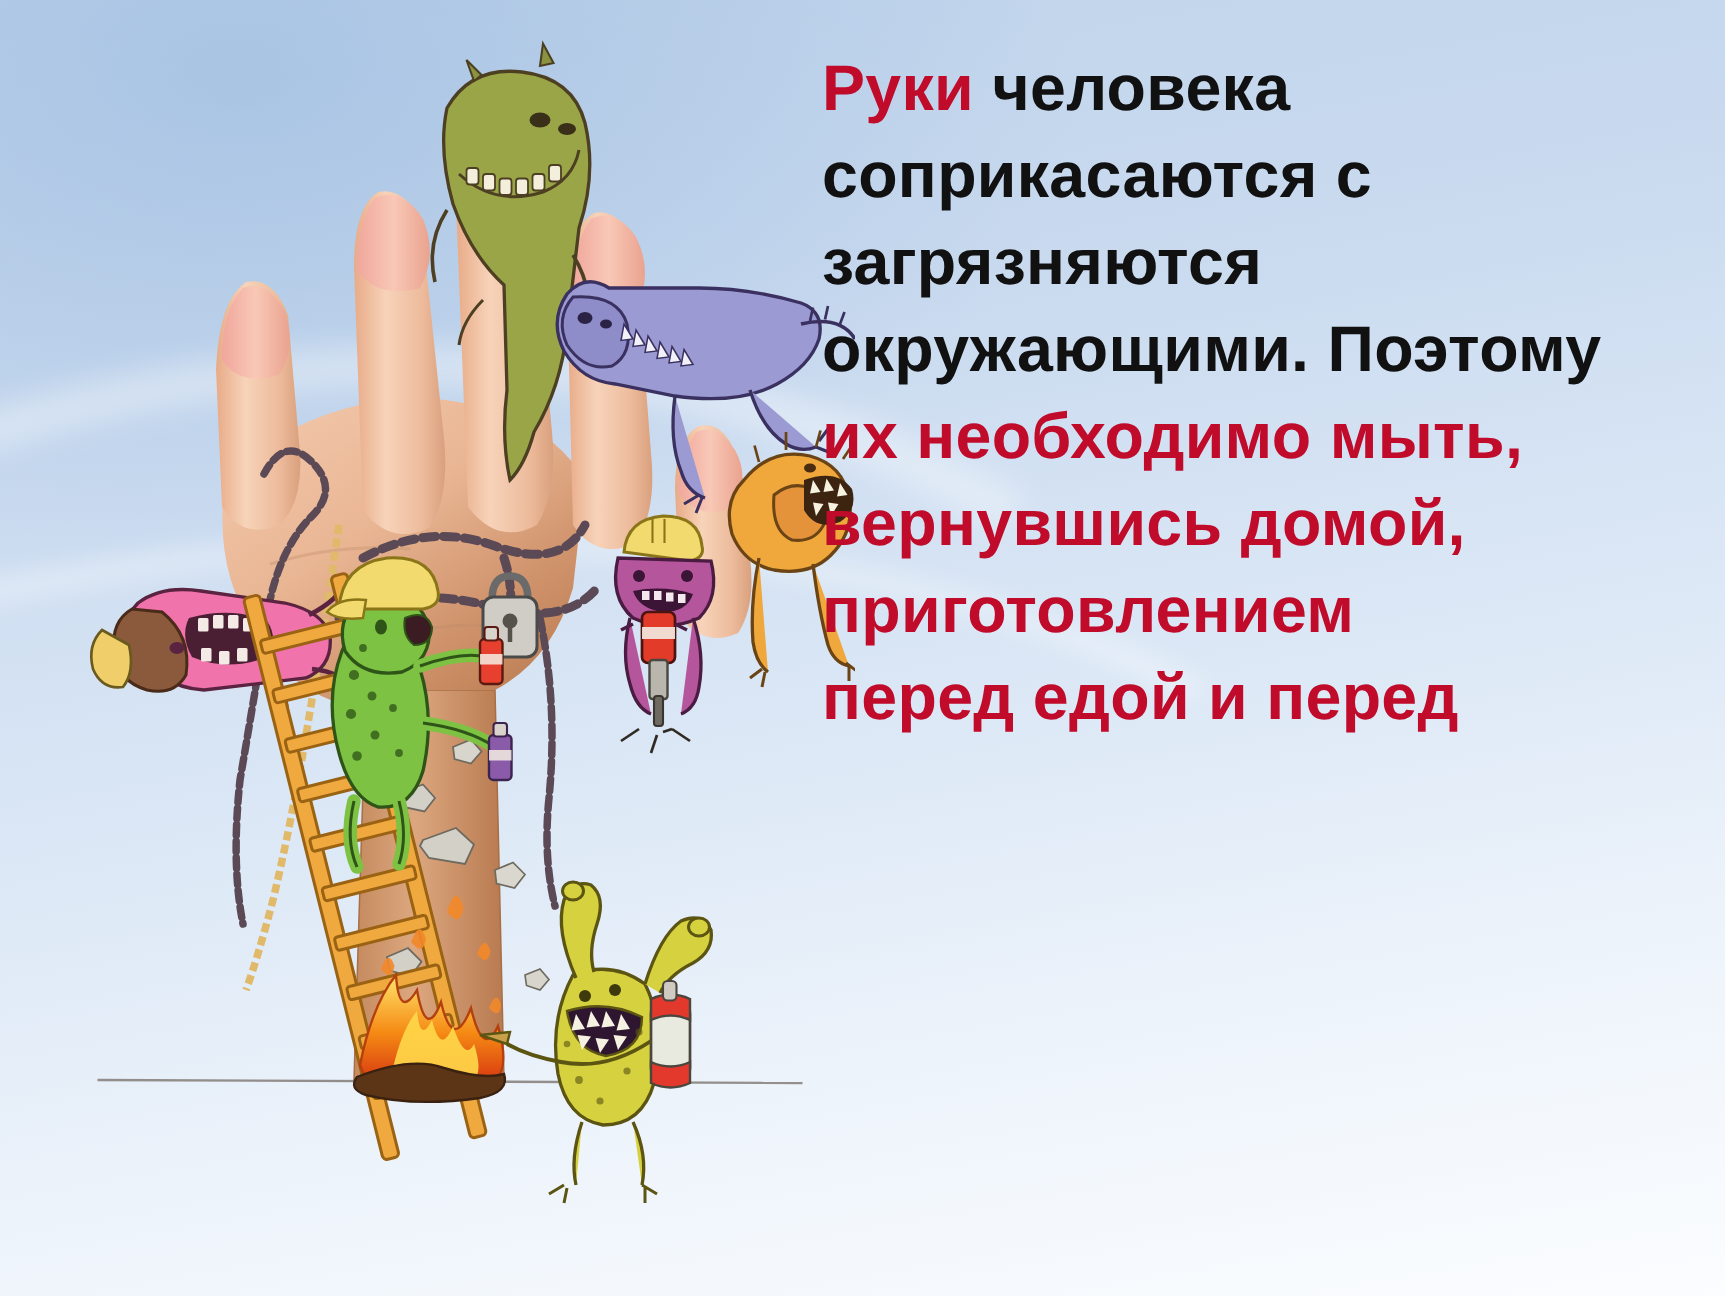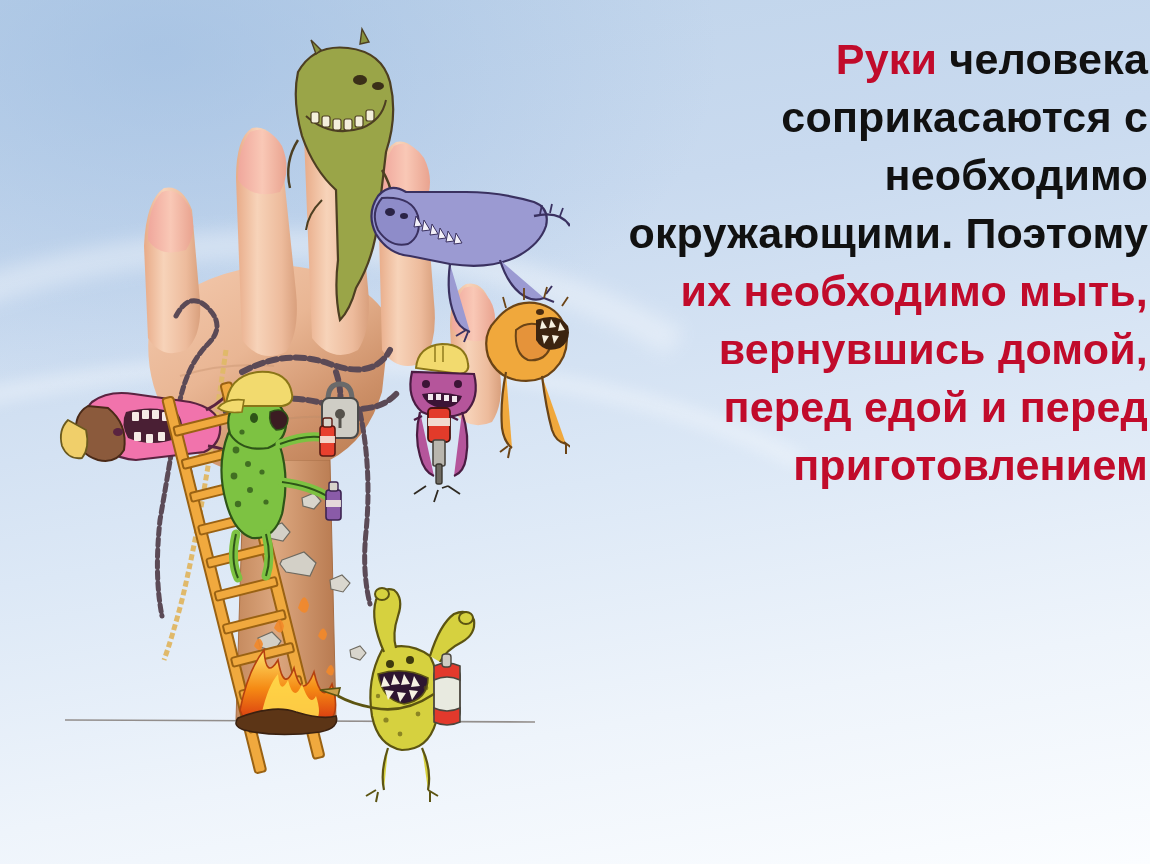--- a/index.html
+++ b/index.html
@@ -17,21 +17,21 @@
   
   .swoosh{position:absolute;pointer-events:none;border-radius:50%;border-style:solid;border-color:rgba(255,255,255,.62) transparent transparent transparent;}
   .sw1{width:1000px;height:1280px;right:-330px;top:-220px;border-width:26px;transform:rotate(17deg);filter:blur(6px);opacity:.75;}
   .sw2{width:780px;height:1100px;right:-190px;top:-130px;border-width:14px;transform:rotate(12deg);filter:blur(4px);opacity:.6;}
   .sw3{width:1320px;height:900px;left:-480px;bottom:-330px;border-width:30px;transform:rotate(-8deg);filter:blur(9px);opacity:.55;}
   .sw4{width:1500px;height:700px;left:-560px;bottom:-230px;border-width:18px;transform:rotate(-5deg);filter:blur(7px);opacity:.5;}
 
   
   .textcol{
     position:absolute;left:548px;top:30px;width:600px;height:800px;
-    text-align:right;
+    text-align:left;
     font-weight:bold;font-size:43px;line-height:58px;
     color:#111111;letter-spacing:.2px;
   }
   .textcol p{margin:0;}
   .rd{color:#C10B2B;}
   .blk{color:#111111;}
 
   
   .art{position:absolute;left:30px;top:20px;width:540px;height:800px;}
   .art svg{display:block;width:100%;height:100%;}
@@ -403,21 +403,21 @@
         <path d="M398 770 l10 6 m-8 -4 l0 10" stroke="#5c5412" stroke-width="2"></path>
       </g>
     </svg>
   </div>
 
   <div class="textcol">
     <p>
       <span class="rd">Руки</span><span class="blk"> человека</span>
     </p>
     <p class="blk">соприкасаются с</p>
-    <p class="blk">необходимо</p>
+    <p class="blk">загрязняются</p>
     <p class="blk">окружающими. Поэтому</p>
     <p class="rd">их необходимо мыть,</p>
     <p class="rd">вернувшись домой,</p>
+    <p class="rd">приготовлением</p>
     <p class="rd">перед едой и перед</p>
-    <p class="rd">приготовлением</p>
   </div>
 
 </div>
 
 </body></html>

